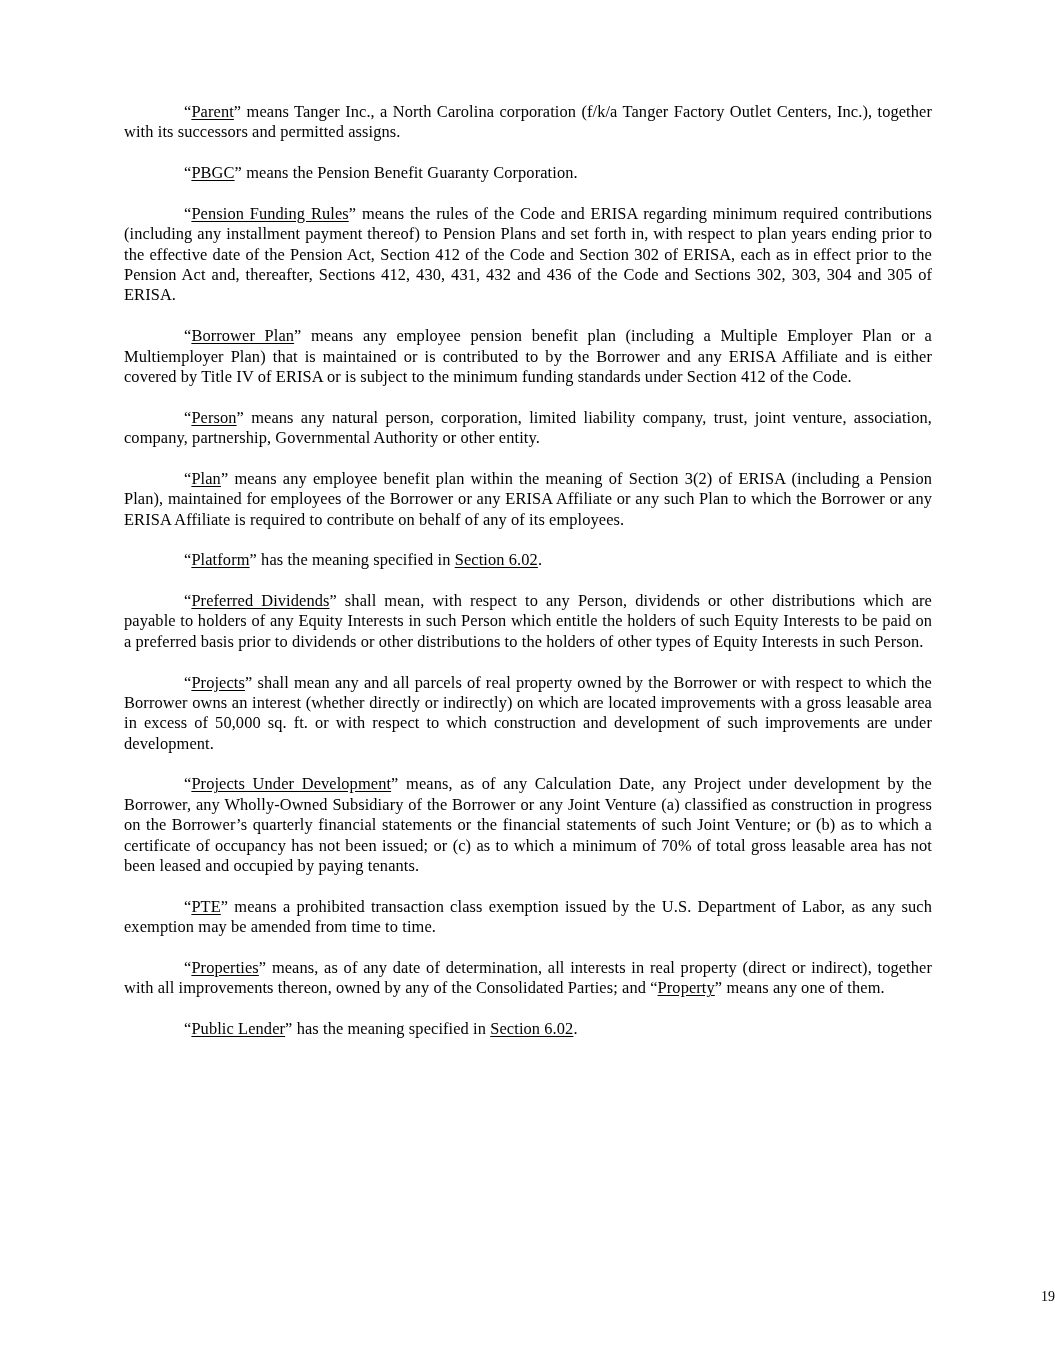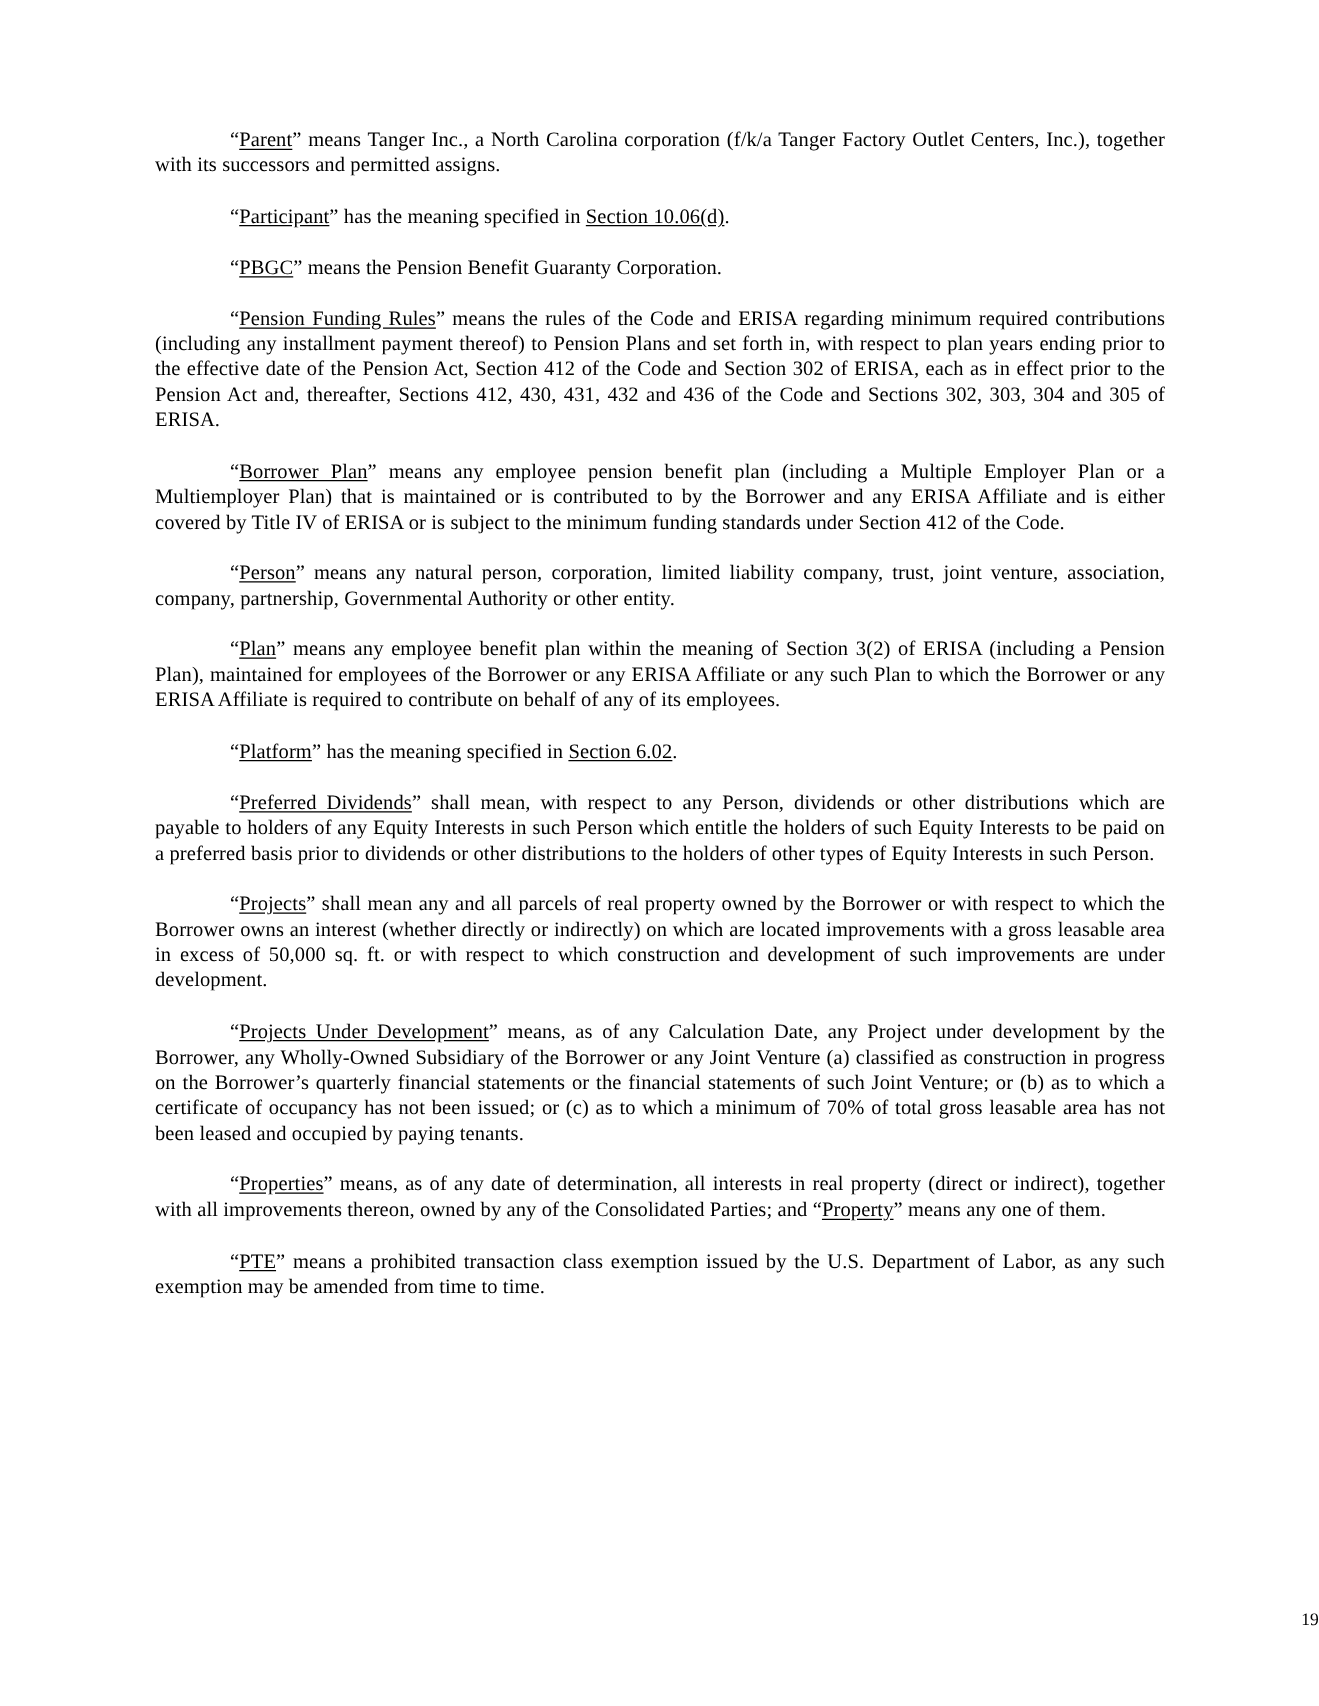--- a/index.html
+++ b/index.html
@@ -43,27 +43,27 @@
     text-align: right;
     font-size: 14px;
     line-height: 17px;
   }
 </style>
 </head>
 <body>
 
 <div class="doc-body" id="doc-body">
     <p class="para"><span>“</span><span class="defined-term">Parent</span><span>” means Tanger Inc., a North Carolina corporation (f/k/a Tanger Factory Outlet Centers, Inc.), together with its successors and permitted assigns.</span></p>
-    <p class="para"><span>“</span><span class="defined-term">Participant</span><span>” has the meaning specified in </span><span class="defined-term">Section 10.06(d)</span><span>.</span></p>
     <p class="para"><span>“</span><span class="defined-term">PBGC</span><span>” means the Pension Benefit Guaranty Corporation.</span></p>
     <p class="para"><span>“</span><span class="defined-term">Pension Funding Rules</span><span>” means the rules of the Code and ERISA regarding minimum required contributions (including any installment payment thereof) to Pension Plans and set forth in, with respect to plan years ending prior to the effective date of the Pension Act, Section 412 of the Code and Section 302 of ERISA, each as in effect prior to the Pension Act and, thereafter, Sections 412, 430, 431, 432 and 436 of the Code and Sections 302, 303, 304 and 305 of ERISA.</span></p>
     <p class="para"><span>“</span><span class="defined-term">Borrower Plan</span><span>” means any employee pension benefit plan (including a Multiple Employer Plan or a Multiemployer Plan) that is maintained or is contributed to by the Borrower and any ERISA Affiliate and is either covered by Title IV of ERISA or is subject to the minimum funding standards under Section 412 of the Code.</span></p>
     <p class="para"><span>“</span><span class="defined-term">Person</span><span>” means any natural person, corporation, limited liability company, trust, joint venture, association, company, partnership, Governmental Authority or other entity.</span></p>
     <p class="para"><span>“</span><span class="defined-term">Plan</span><span>” means any employee benefit plan within the meaning of Section 3(2) of ERISA (including a Pension Plan), maintained for employees of the Borrower or any ERISA Affiliate or any such Plan to which the Borrower or any ERISA Affiliate is required to contribute on behalf of any of its employees.</span></p>
     <p class="para"><span>“</span><span class="defined-term">Platform</span><span>” has the meaning specified in </span><span class="defined-term">Section 6.02</span><span>.</span></p>
     <p class="para"><span>“</span><span class="defined-term">Preferred Dividends</span><span>” shall mean, with respect to any Person, dividends or other distributions which are payable to holders of any Equity Interests in such Person which entitle the holders of such Equity Interests to be paid on a preferred basis prior to dividends or other distributions to the holders of other types of Equity Interests in such Person.</span></p>
     <p class="para"><span>“</span><span class="defined-term">Projects</span><span>” shall mean any and all parcels of real property owned by the Borrower or with respect to which the Borrower owns an interest (whether directly or indirectly) on which are located improvements with a gross leasable area in excess of 50,000 sq. ft. or with respect to which construction and development of such improvements are under development.</span></p>
     <p class="para"><span>“</span><span class="defined-term">Projects Under Development</span><span>” means, as of any Calculation Date, any Project under development by the Borrower, any Wholly-Owned Subsidiary of the Borrower or any Joint Venture (a) classified as construction in progress on the Borrower’s quarterly financial statements or the financial statements of such Joint Venture; or (b) as to which a certificate of occupancy has not been issued; or (c) as to which a minimum of 70% of total gross leasable area has not been leased and occupied by paying tenants.</span></p>
+    <p class="para"><span>“</span><span class="defined-term">PTE</span><span>” means a prohibited transaction class exemption issued by the U.S. Department of Labor, as any such exemption may be amended from time to time.</span></p>
     <p class="para"><span>“</span><span class="defined-term">Properties</span><span>” means, as of any date of determination, all interests in real property (direct or indirect), together with all improvements thereon, owned by any of the Consolidated Parties; and “</span><span class="defined-term">Property</span><span>” means any one of them.</span></p>
-    <p class="para"><span>“</span><span class="defined-term">PTE</span><span>” means a prohibited transaction class exemption issued by the U.S. Department of Labor, as any such exemption may be amended from time to time.</span></p>
+    <p class="para"><span>“</span><span class="defined-term">Public Lender</span><span>” has the meaning specified in </span><span class="defined-term">Section 6.02</span><span>.</span></p>
   </div>
 
 <div class="page-number">19</div>
 
 </body></html>

